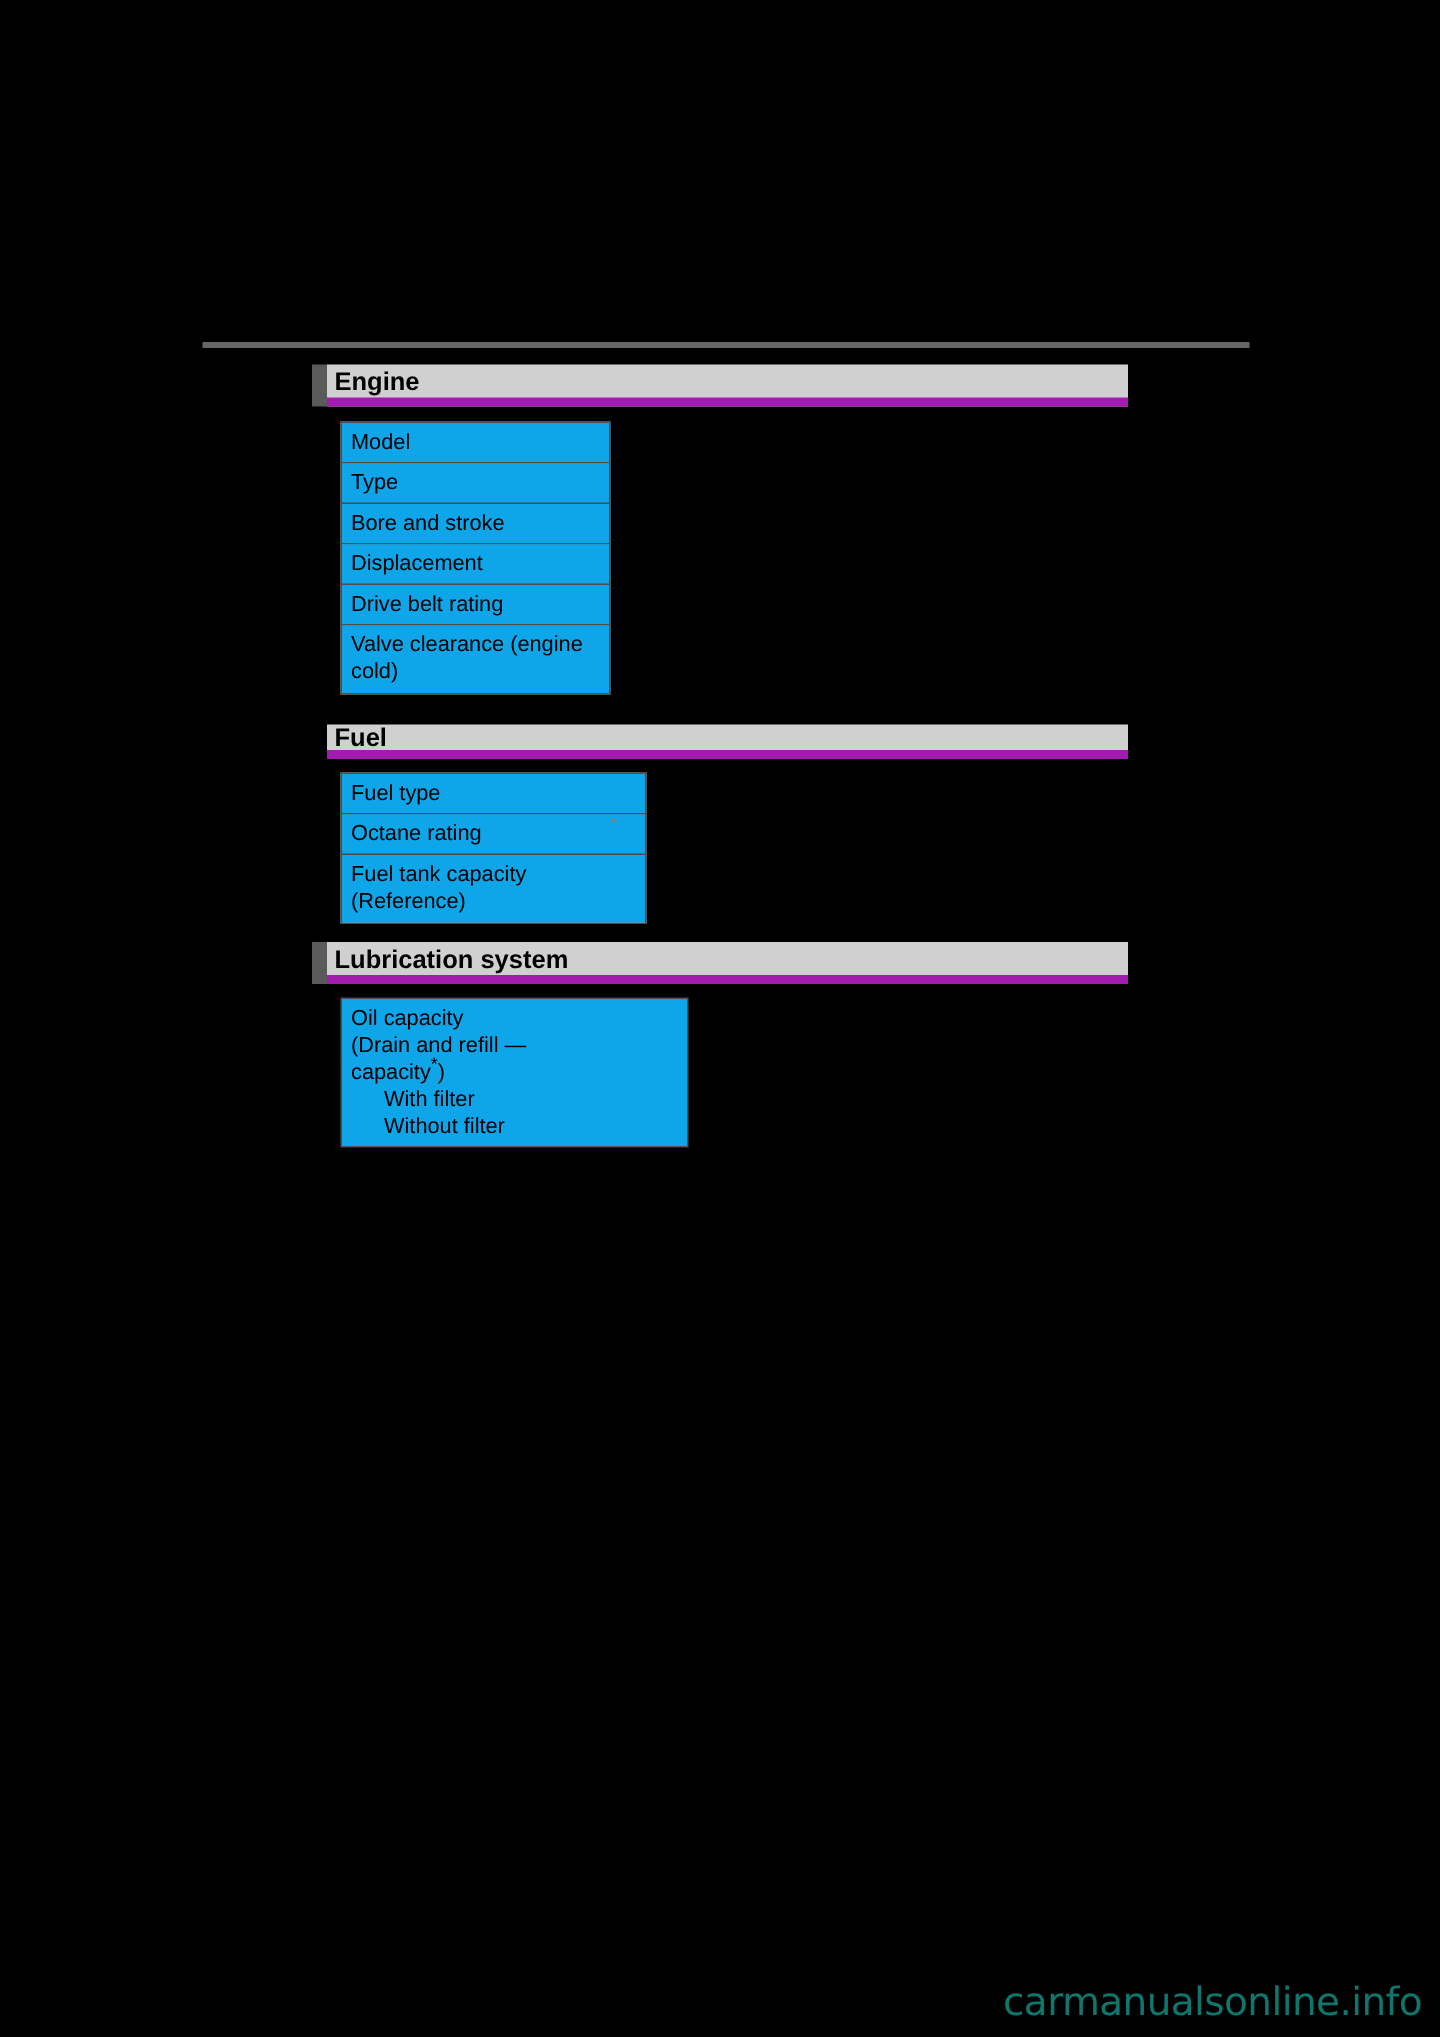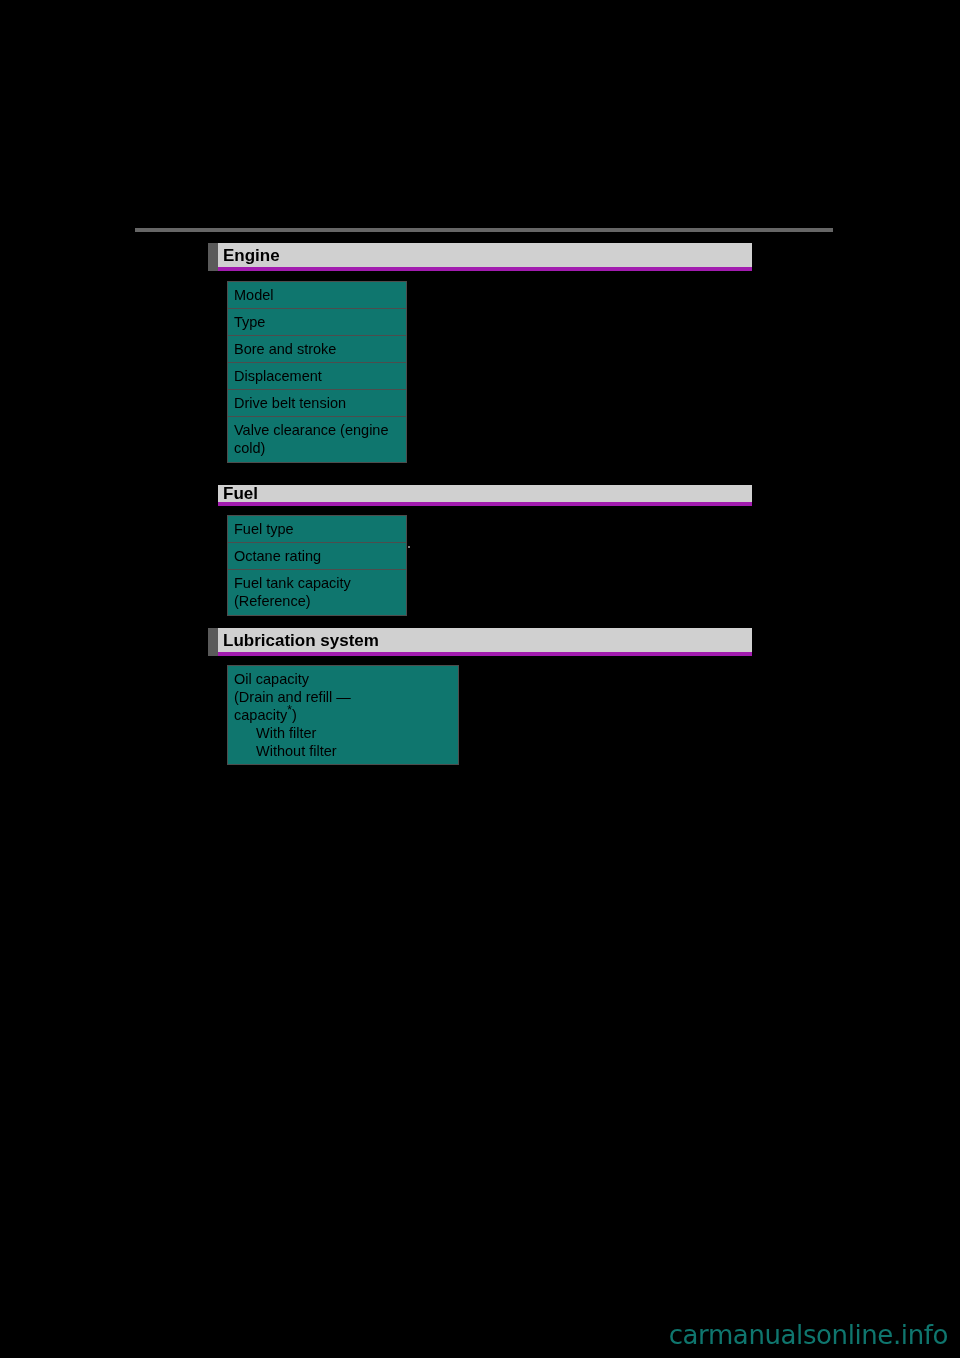--- a/index.html
+++ b/index.html
@@ -49,42 +49,42 @@
   .section-header .accent {
     width: 10px;
     background: #5a5a5a;
     flex: 0 0 10px;
   }
   .section-header .bar {
     flex: 1 1 auto;
     background: #d0d0d0;
     display: flex;
     align-items: center;
-    border-bottom: 4px solid #a21caf;
+    border-bottom: 6px solid #a21caf;
     box-sizing: border-box;
   }
   .section-header .title {
     font-size: 17px;
     font-weight: bold;
     line-height: 1;
     padding-left: 5px;
     color: #000000;
     letter-spacing: 0px;
   }
 
   
   .spec-table {
     position: absolute;
     left: 227px;
     border: 1px solid #4d4d4d;
     box-sizing: border-box;
     background: #c8c8c8;
   }
   .spec-row {
-    background: #0f766e;
+    background: #0ea5e9;
     border-bottom: 1px solid #4d4d4d;
     box-sizing: border-box;
     padding: 4px 6px 4px 6px;
     font-size: 14.5px;
     line-height: 18px;
     color: #000000;
   }
   .spec-row:last-child {
     border-bottom: none;
   }
@@ -144,35 +144,35 @@
     <div class="spec-row">
       <span>Type</span>
     </div>
     <div class="spec-row">
       <span>Bore and stroke</span>
     </div>
     <div class="spec-row">
       <span>Displacement</span>
     </div>
     <div class="spec-row">
-      <span>Drive belt tension</span>
+      <span>Drive belt rating</span>
     </div>
     <div class="spec-row two-line">
       <span>Valve clearance (engine cold)</span>
     </div>
   </div>
 
   <div class="section-header" style="top:478px;align-items:flex-end;">
     <div class="accent"></div>
     <div class="bar">
       <span class="title">Fuel</span>
     </div>
   </div>
 
-  <div class="spec-table" style="top:515px; width:180px;">
+  <div class="spec-table" style="top:515px; width:204px;">
     <div class="spec-row">
       <span>Fuel type</span>
     </div>
     <div class="spec-row">
       <span>Octane rating</span>
     </div>
     <div class="spec-row two-line">
       <span>Fuel tank capacity (Reference)</span>
     </div>
   </div>

